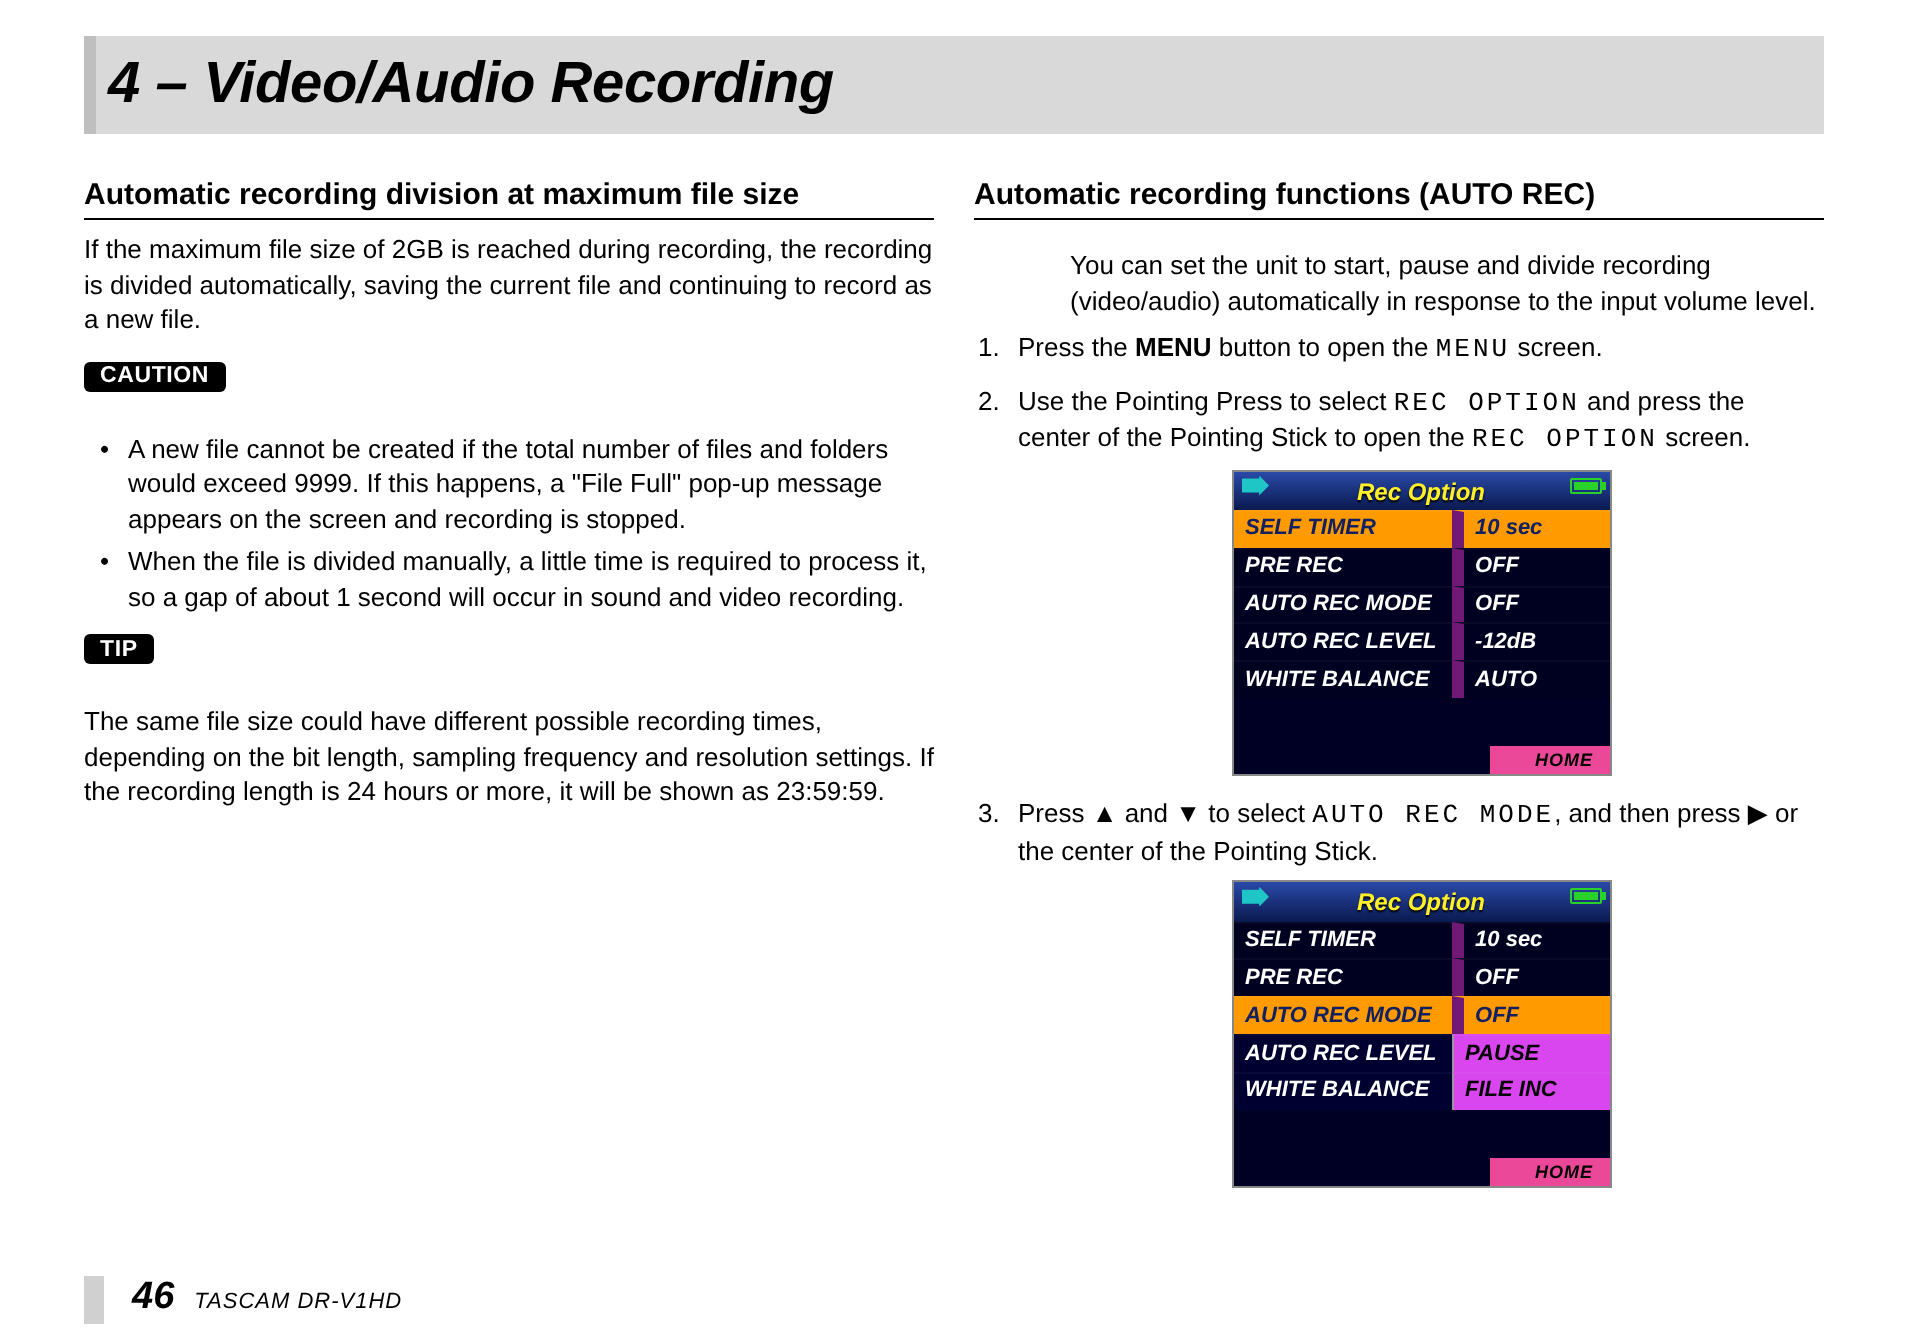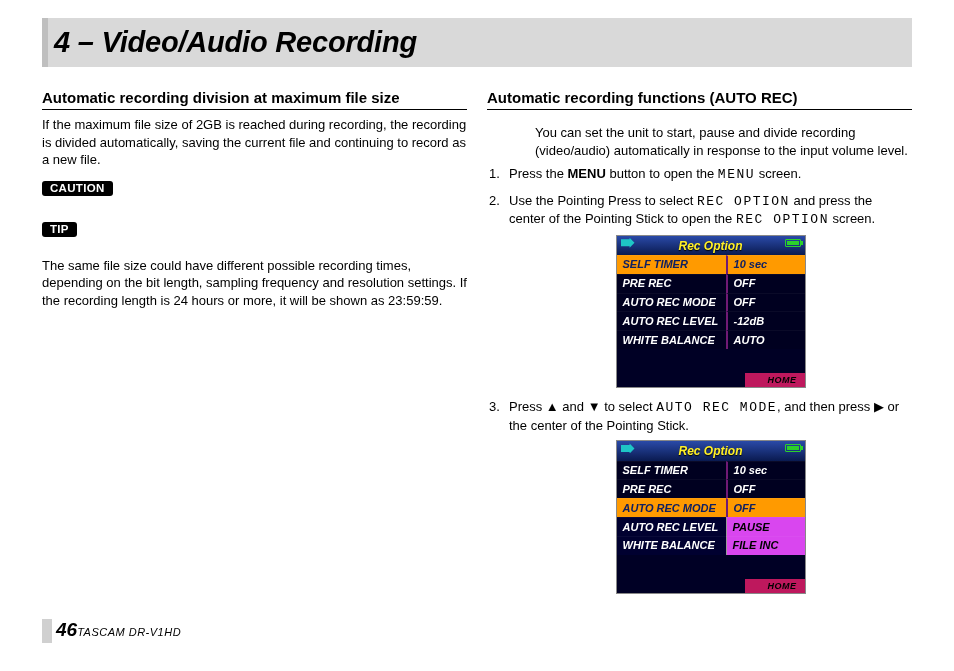--- a/index.html
+++ b/index.html
@@ -108,53 +108,54 @@
   .lcd-k, .lcd-v {
     display: table-cell;
     color: #fff;
     font-style: italic;
     font-weight: 700;
     padding: 1.5px 6px;
     border-top: 1px solid rgba(255,255,255,0.04);
     white-space: nowrap;
   }
   .lcd-k { width: 58%; }
-  .lcd-v { width: 42%; border-left: 2px solid #701a75; }
+  .lcd-v { width: 42%; border-left: 6px solid #701a75; }
   .hl-row .lcd-k, .hl-row .lcd-v {
     background: #ff9a00;
     color: #102060;
   }
   .hl-key .lcd-k { background:#ff9a00; color:#102060; }
   .hl-val .lcd-v { background:#ff9a00; color:#102060; }
   .sub-val .lcd-k { background:#000030; }
   .sub-val .lcd-v {
     background: #d946ef; color:#000; font-style: italic; font-weight:700;
     border-left: 1px solid #999;
   }
   .lcd-filler { height: 24px; background:#000025; }
   .lcd-home {
-    background: #be185d;
+    background: #ec4899;
     text-align: right;
     font-size: 9px;
     font-weight: 700;
     font-style: italic;
     padding: 1px 8px 1px;
     letter-spacing: 0.5px;
     color:#000;
   }
   .lcd-home-bar { display:flex; }
   .lcd-home-bar .gap { flex:1; background:#000025; }
   .lcd-home-bar .btn { width:60px; }
 
   .footer {
     position: absolute;
     left: 42px;
-    bottom: 28px;
+    bottom: 9px;
     display: flex;
     align-items: baseline;
+    gap: 10px;
   }
   .footer .tab {
     width: 10px; height: 24px; background:#d0d0d0;
     align-self: flex-end; margin-right: 4px;
   }
   .footer .pn { font-size: 19px; font-weight:700; font-style: italic; }
   .footer .model { font-size: 11px; font-style: italic; letter-spacing: 0.5px; }
 </style>
 </head>
 <body>
@@ -165,20 +166,22 @@
   </div>
 
   <div class="columns">
 
     <div class="col">
       <div class="section-title">Automatic recording division at maximum file size</div>
       <p class="body">If the maximum file size of 2GB is reached during recording, the recording is divided automatically, saving the current file and continuing to record as a new file.</p>
 
       <div class="label-box">CAUTION</div>
       <ul class="bullets list">
+        <li>A new file cannot be created if the total number of files and folders would exceed 9999. If this happens, a "File Full" pop-up message appears on the screen and recording is stopped.</li>
+        <li>When the file is divided manually, a little time is required to process it, so a gap of about 1 second will occur in sound and video recording.</li>
       </ul>
 
       <div class="label-box">TIP</div>
       <p class="body">The same file size could have different possible recording times, depending on the bit length, sampling frequency and resolution settings. If the recording length is 24 hours or more, it will be shown as 23:59:59.</p>
     </div>
 
     <div class="col">
       <div class="section-title">Automatic recording functions (AUTO REC)</div>
       <p class="body" style="margin-top:14px;margin-left:48px;">You can set the unit to start, pause and divide recording (video/audio) automatically in response to the input volume level.</p>
 

